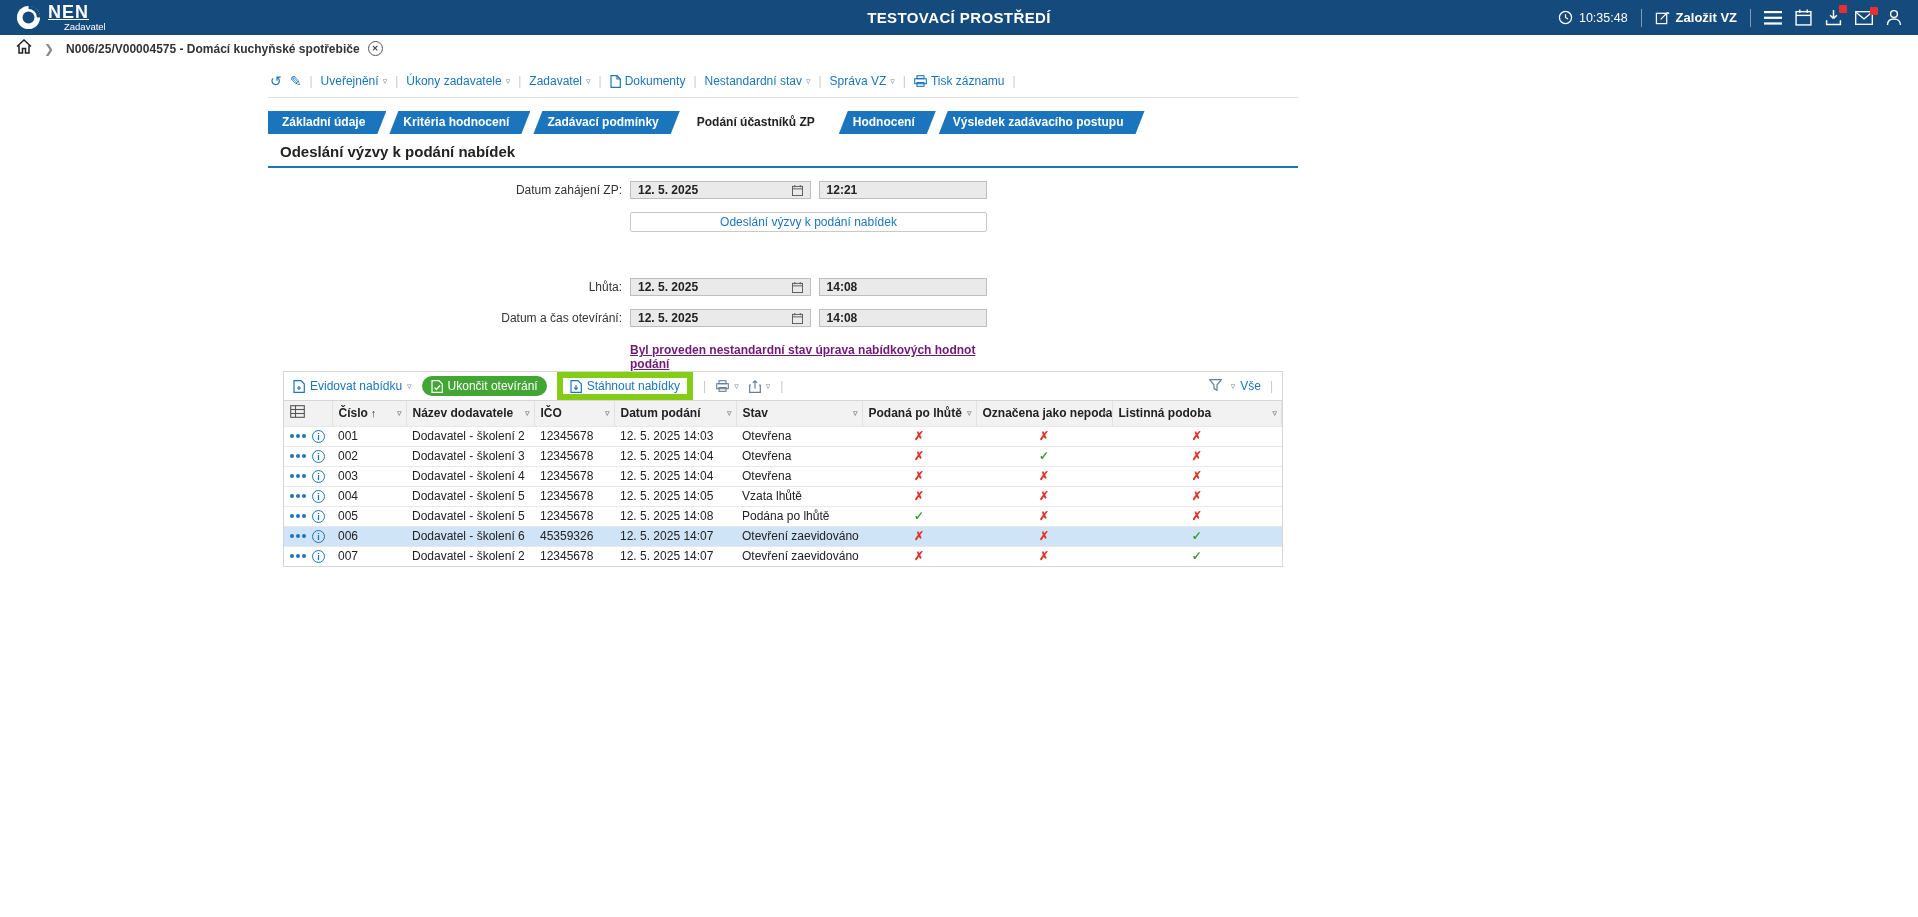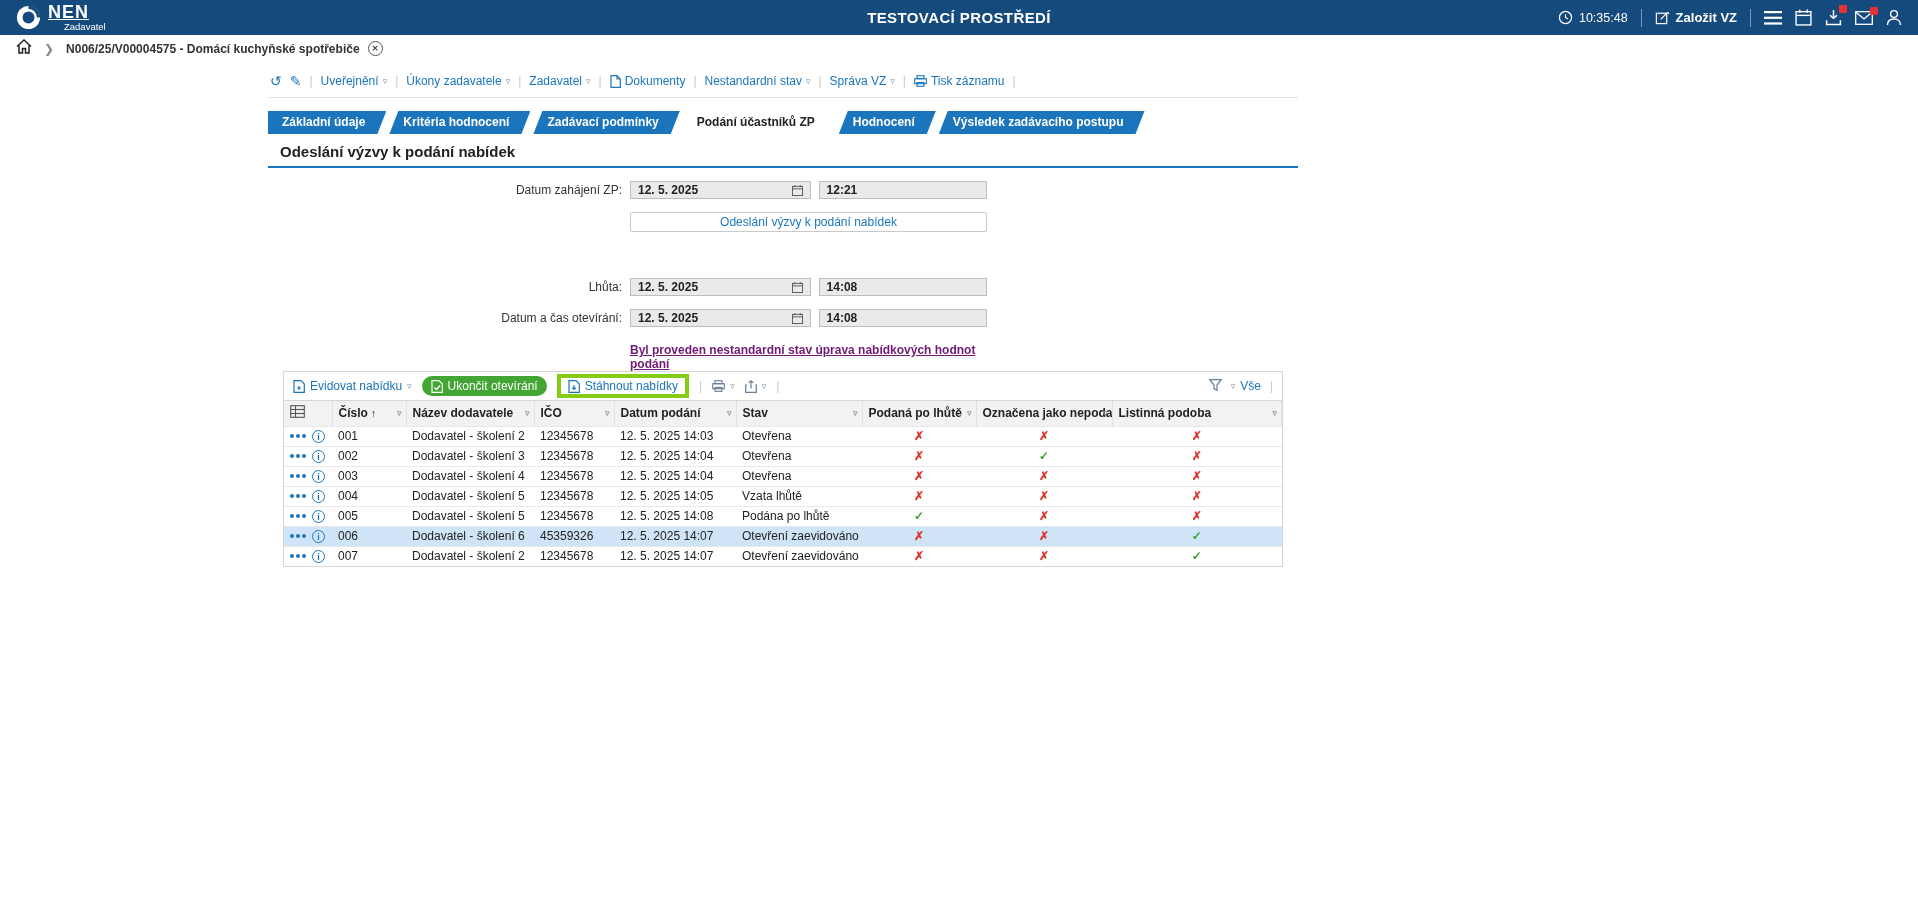--- a/index.html
+++ b/index.html
@@ -73,21 +73,21 @@
   .gap-lg { height:33px; }
 
   
   .tbl-title { font-size:13.5px; font-weight:bold; color:#333; margin:24px 0 6px 12px; }
   .tbl-wrap { margin:0 15px; border:1px solid #d6d6d6; }
   .tbl-toolbar { display:flex; align-items:center; height:29px; padding:0 9px;
     gap:10px; border-bottom:1px solid #d6d6d6; font-size:12px; }
   .tool-link { color:#1b75bc; display:flex; align-items:center; gap:5px; }
   .green-btn { background:#43a534; color:#fff; display:flex; align-items:center;
     gap:5px; padding:3px 9px; border-radius:10px; font-size:12px; }
-  .red-box { border:4px solid #84cc16; padding:1px 7px; display:flex; align-items:center; }
+  .red-box { border:6px solid #84cc16; padding:1px 7px; display:flex; align-items:center; }
   .tt-right { margin-left:auto; display:flex; align-items:center; gap:9px; }
 
   table { width:100%; border-collapse:collapse; font-size:12px; table-layout:fixed; }
   thead th { background:#f2f2f2; height:25px; font-weight:bold; color:#222;
     text-align:left; padding:0 18px 0 6px; border-right:1px solid #e2e2e2;
     position:relative; white-space:nowrap; overflow:hidden; }
   .hcaret { position:absolute; right:4px; top:50%; transform:translateY(-50%);
     font-size:9px; color:#999; }
   .sort-arrow { font-size:11px; color:#333; margin-left:3px; }
   tbody td { height:20px; padding:0 6px; border-top:1px solid #e8e8e8; color:#222;

